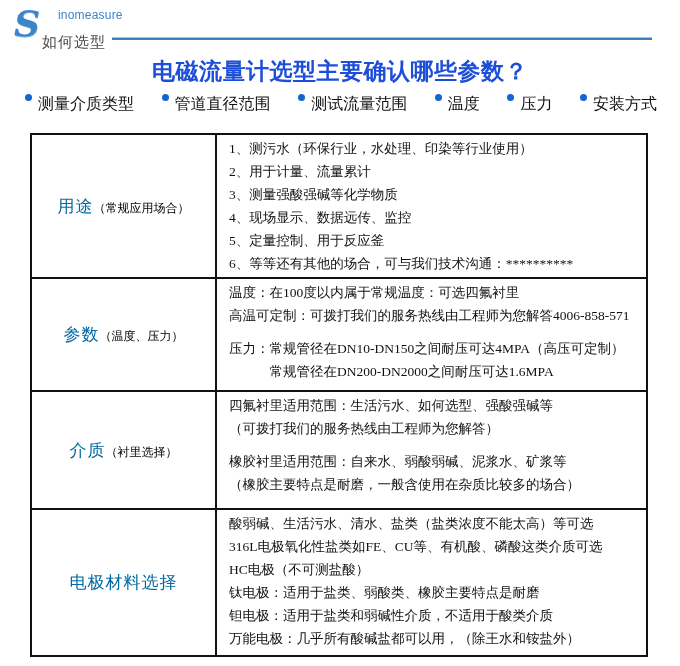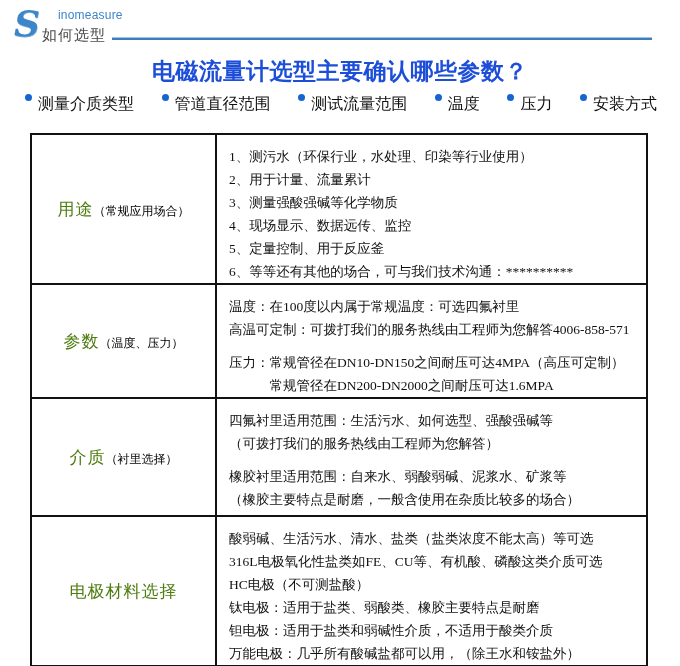--- a/index.html
+++ b/index.html
@@ -34,21 +34,21 @@
     color: #3c85c8;
     line-height: 12px;
     letter-spacing: 0.2px;
     margin-left: 16px;
   }
   .logo-subtitle {
     display: block;
     font-size: 15px;
     color: #4a4a4a;
     line-height: 18px;
-    margin-top: 5px;
+    margin-top: 12px;
     letter-spacing: 1px;
   }
   .header-rule {
     position: absolute;
     left: 112px; top: 31px;
     width: 540px; height: 3px;
     background: linear-gradient(to bottom, #9fc3e6 0%, #9fc3e6 33%, #3f7dbf 33%, #3f7dbf 100%);
   }
 
   
@@ -89,23 +89,23 @@
     border-collapse: collapse;
     table-layout: fixed;
   }
   .sel-table td { border: 2px solid #111; vertical-align: top; }
   .sel-table td.tlabel {
     width: 185px;
     text-align: center;
     vertical-align: middle;
     padding: 4px;
   }
-  .label-main { font-size: 17px; color: #4d7c0f; letter-spacing: 1px; }
+  .label-main { font-size: 17px; color: #0369a1; letter-spacing: 1px; }
   .label-note { font-size: 12px; color: #000; margin-top: 48px; }
-  td.tcontent { padding: 10px 10px 0 12px; }
+  td.tcontent { padding: 2px 10px 0 12px; }
   .line {
     font-size: 13.5px;
     line-height: 23px;
     min-height: 23px;
     white-space: pre-wrap;
     color: #111;
   }
   .line.blank { min-height: 0; height: 10px; }
   tr.row-0 { height: 144px; }
   tr.row-1 { height: 113px; }

